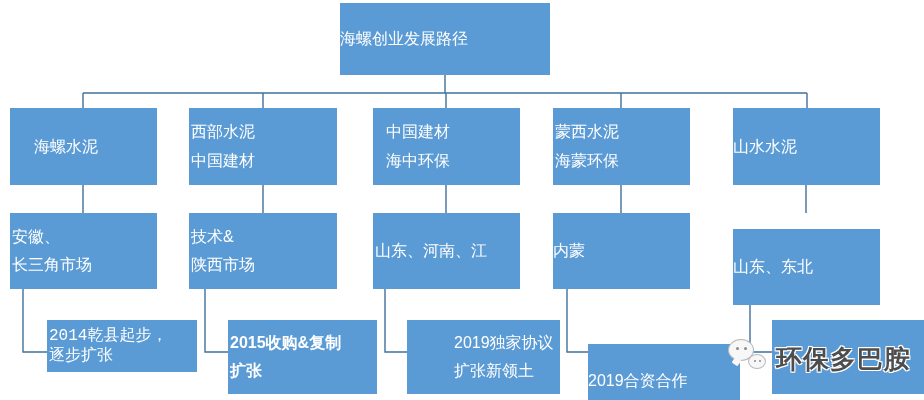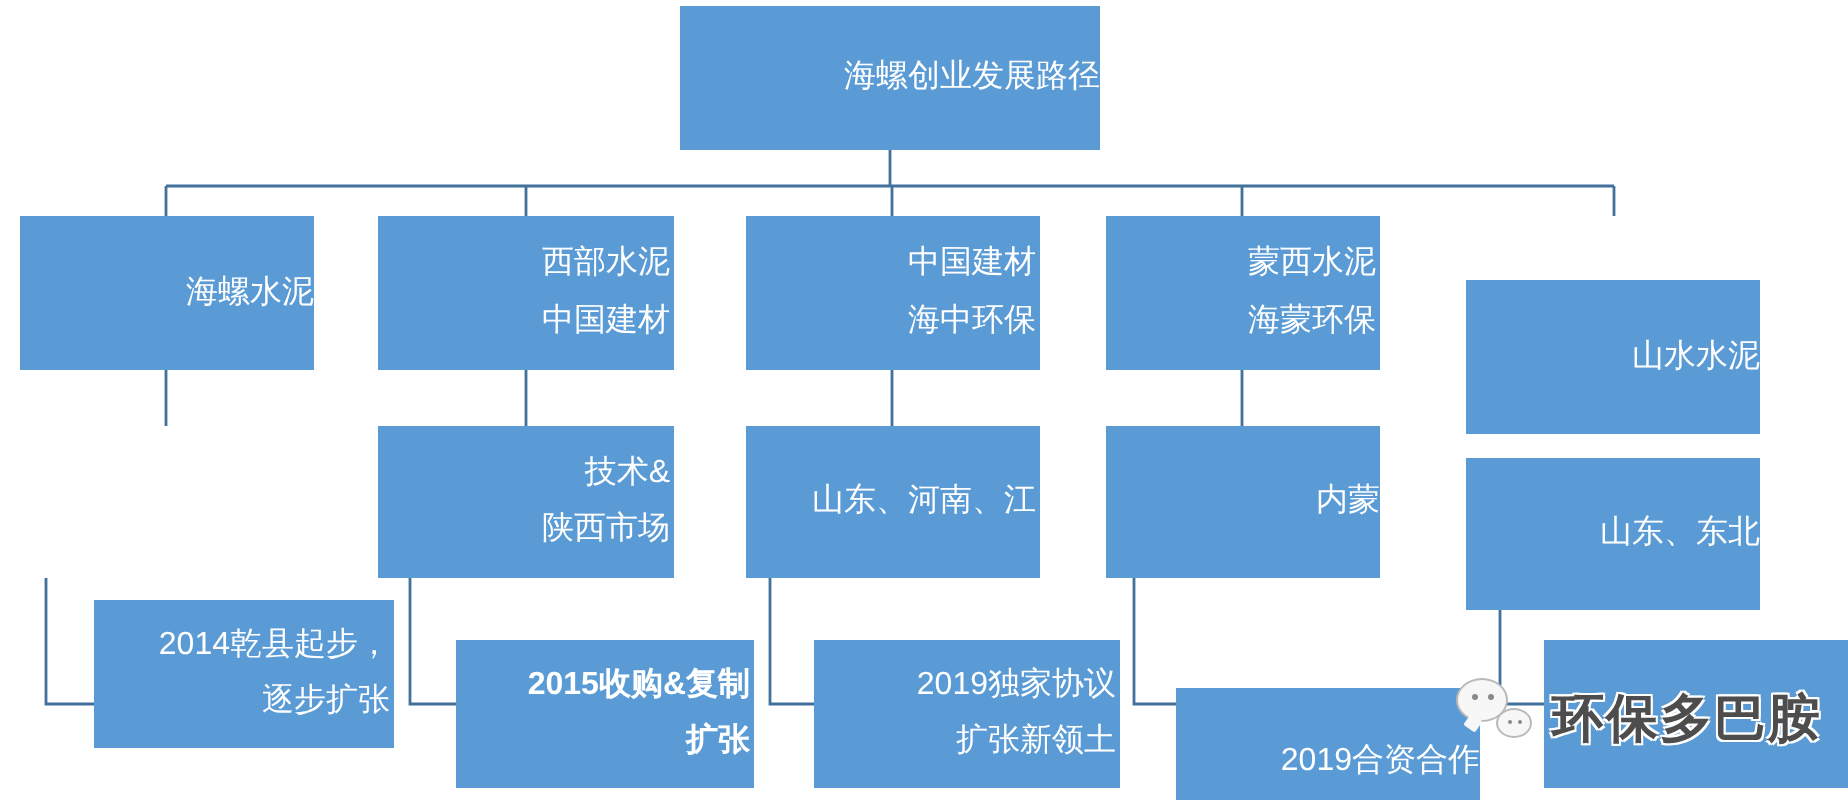--- a/index.html
+++ b/index.html
@@ -4,21 +4,21 @@
 <style>
   html,body{margin:0;padding:0;background:#ffffff;}
   body{font-family:"Liberation Sans","DejaVu Sans",sans-serif;}
   .canvas{position:relative;width:924px;height:400px;background:#ffffff;overflow:hidden;}
   svg.connectors{position:absolute;left:0;top:0;pointer-events:none;}
   .conn{stroke:var(--line,#41719C);stroke-width:1.4;fill:none;}
   .node{
     position:absolute;
     background:var(--box,#5B9BD5);
     color:var(--box_text,#ffffff);
-    display:flex;flex-direction:column;align-items:flex-end;justify-content:center;
+    display:flex;flex-direction:column;align-items:flex-start;justify-content:center;
     text-align:center;font-size:16px;line-height:1.25;
     box-sizing:border-box;
   }
   .node.two{justify-content:space-evenly;padding:5px 2px;}
   .node span{display:block;white-space:nowrap;}
   .watermark{position:absolute;left:727px;top:335px;display:flex;align-items:flex-end;gap:7px;z-index:5;}
   .wm-text{
     font-size:26px;font-weight:bold;letter-spacing:1px;white-space:nowrap;
     color:var(--watermark_text,#4d4d4d);
     text-shadow:1px 1px 0 #fff,-1px -1px 0 #fff,1px -1px 0 #fff,-1px 1px 0 #fff,0 1px 0 #fff,0 -1px 0 #fff;
@@ -64,39 +64,43 @@
     <span>中国建材</span>
   </div>
   <div class="node two" style="left:373px;top:108px;width:147px;height:77px;padding-left:13px;">
     <span>中国建材</span>
     <span>海中环保</span>
   </div>
   <div class="node two" style="left:553px;top:108px;width:137px;height:77px;">
     <span>蒙西水泥</span>
     <span>海蒙环保</span>
   </div>
-  <div class="node" style="left:733px;top:108px;width:147px;height:77px;margin-top:32px;">
+  <div class="node" style="left:733px;top:108px;width:147px;height:77px;">
     <span>山水水泥</span>
   </div>
 
+  <div class="node two" style="left:10px;top:213px;width:147px;height:76px;">
+    <span>安徽、</span>
+    <span>长三角市场</span>
+  </div>
   <div class="node two" style="left:189px;top:213px;width:148px;height:76px;">
     <span>技术&amp;</span>
     <span>陕西市场</span>
   </div>
   <div class="node two" style="left:373px;top:213px;width:147px;height:76px;padding:12px 2px;justify-content:center;line-height:1.6;">
     <span>山东、河南、江</span>
   </div>
   <div class="node" style="left:553px;top:213px;width:137px;height:76px;">
     <span>内蒙</span>
   </div>
   <div class="node" style="left:733px;top:229px;width:147px;height:76px;">
     <span>山东、东北</span>
   </div>
 
-  <div class="node two" style="left:47px;top:300px;width:150px;height:74px;">
+  <div class="node two" style="left:47px;top:320px;width:150px;height:52px;font-family:Liberation Mono, monospace;">
     <span>2014乾县起步，</span>
     <span>逐步扩张</span>
   </div>
   <div class="node two" style="left:228px;top:320px;width:149px;height:74px;font-weight:bold;">
     <span>2015收购&amp;复制</span>
     <span>扩张</span>
   </div>
   <div class="node two" style="left:407px;top:320px;width:153px;height:74px;padding-left:47px;">
     <span>2019独家协议</span>
     <span>扩张新领土</span>

